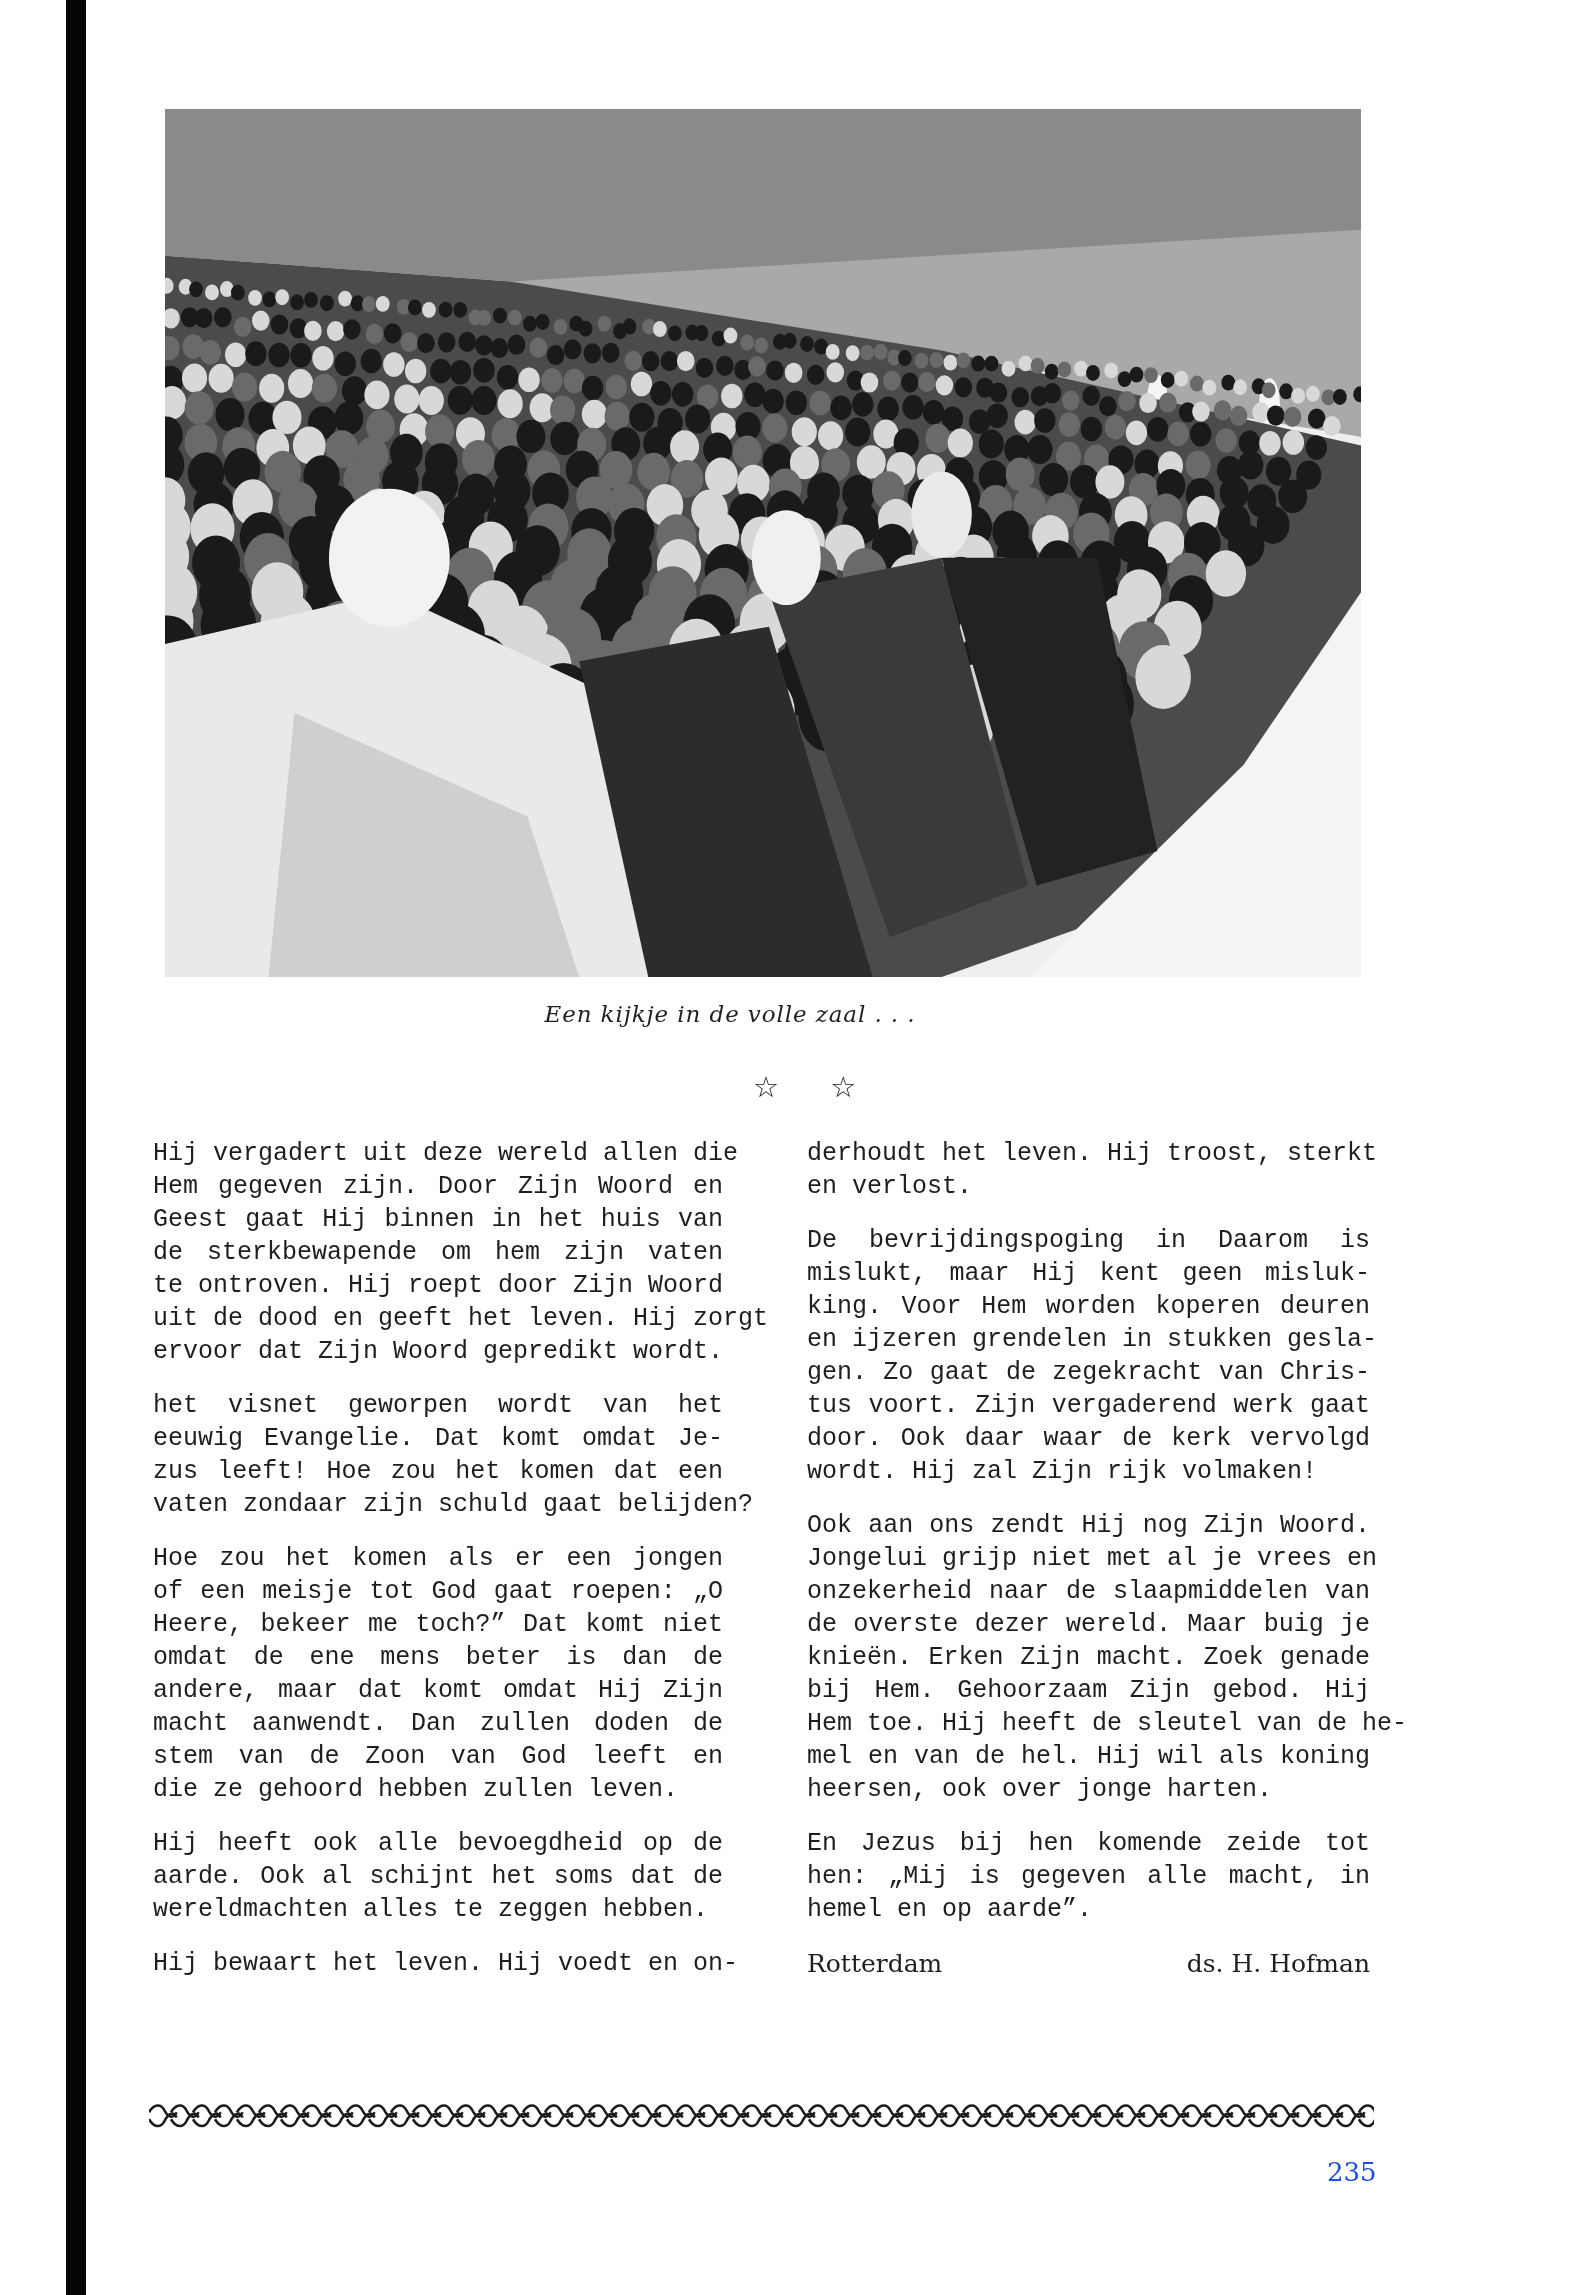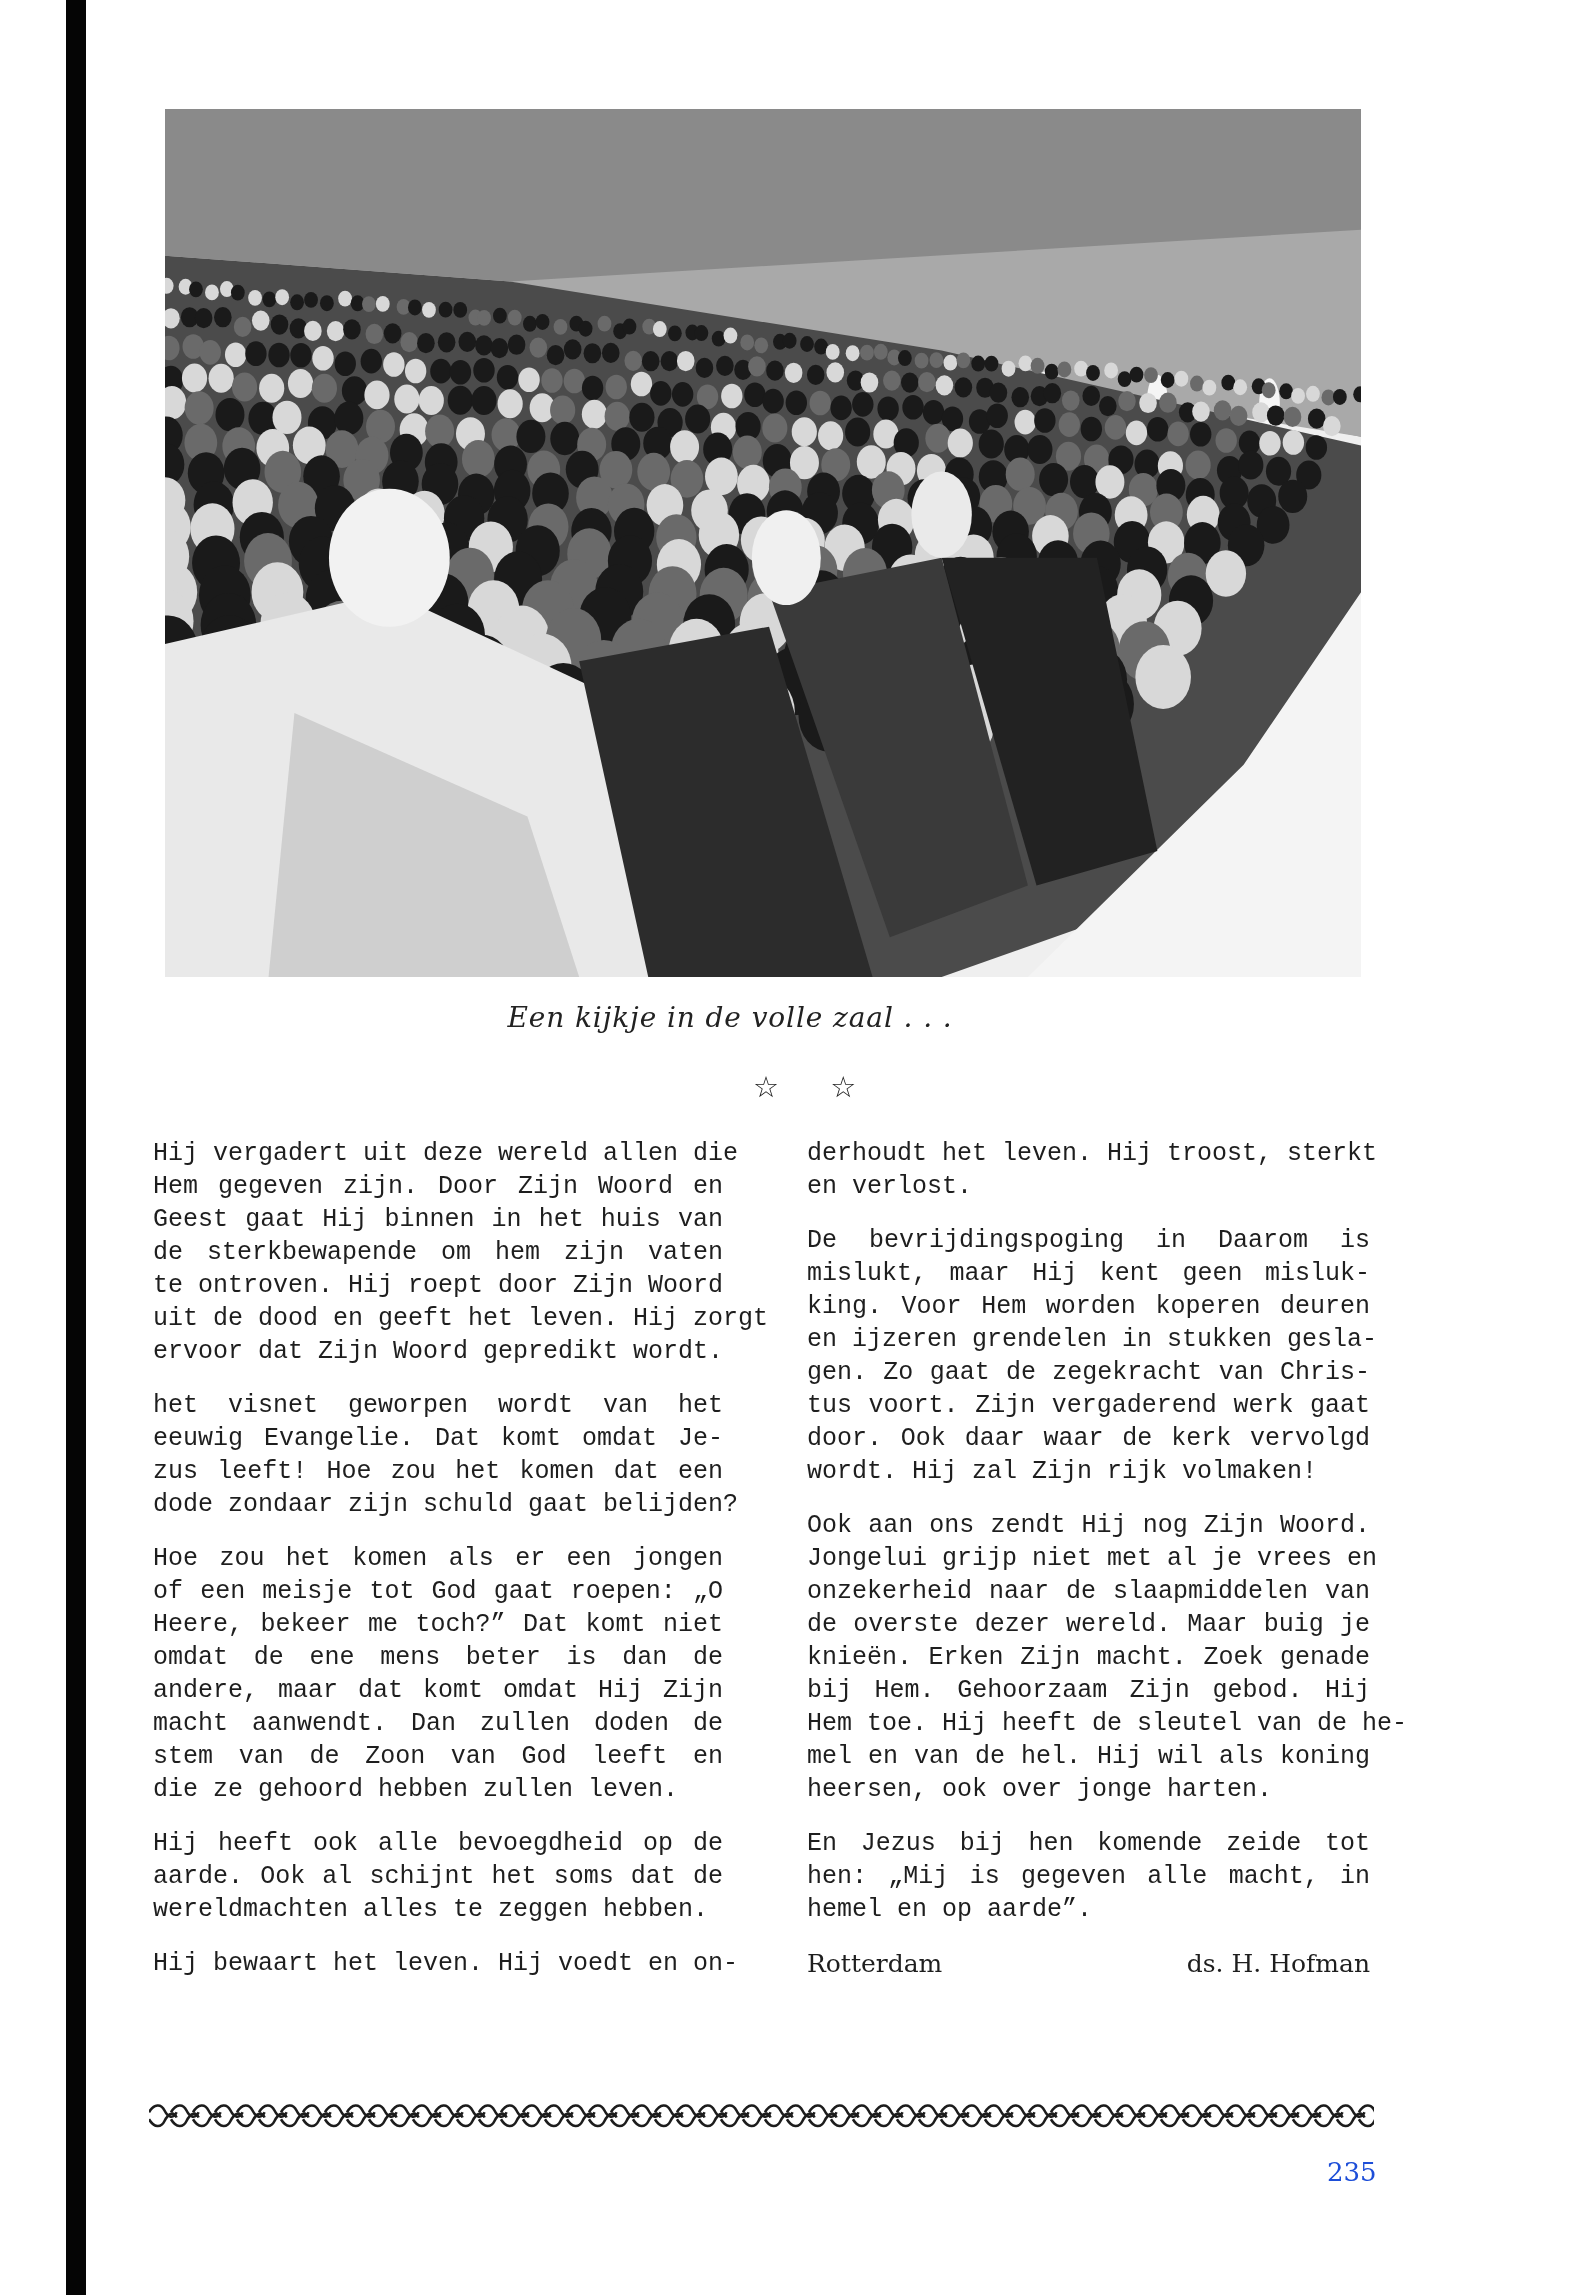--- a/index.html
+++ b/index.html
@@ -9,21 +9,21 @@
     color: #1e1e1e;
   }
   .edge-bar { position: absolute; left: 66px; top: 0; width: 20px; height: 2295px; background: #050505; }
   .photo {
     position: absolute; left: 165px; top: 109px; width: 1196px; height: 868px;
     overflow: hidden; background: #f2f2f2;
   }
   .photo svg { display: block; width: 100%; height: 100%; }
   .caption {
     position: absolute; left: 0; width: 1408px; top: 1001px; text-align: center;
-    font-style: italic; font-size: 28px; letter-spacing: 0.9px; color: #222;
+    font-style: italic; font-size: 23px; letter-spacing: 0.9px; color: #222;
     padding-left: 52px; box-sizing: border-box;
   }
   .stars {
     position: absolute; top: 1070px; left: 0; width: 1592px; text-align: center;
     font-size: 29px; color: #222; padding-left: 17.3px; box-sizing: border-box;
   }
   .stars span { margin: 0 21px; }
   .col { position: absolute; top: 1137px; font-size: 25px; line-height: 33px; }
   .col.left { left: 153px; width: 570px; }
   .col.right { left: 807px; width: 563px; }
@@ -560,21 +560,21 @@
       <span class="line"><span class="line-inner">Geest gaat Hij binnen in het huis van</span></span>
       <span class="line"><span class="line-inner">de sterkbewapende om hem zijn vaten</span></span>
       <span class="line"><span class="line-inner">te ontroven. Hij roept door Zijn Woord</span></span>
       <span class="line"><span class="line-inner">uit de dood en geeft het leven. Hij zorgt</span></span>
       <span class="line last"><span class="line-inner">ervoor dat Zijn Woord gepredikt wordt.</span></span>
     </div>
     <div class="para">
       <span class="line"><span class="line-inner">het visnet geworpen wordt van het</span></span>
       <span class="line"><span class="line-inner">eeuwig Evangelie. Dat komt omdat Je-</span></span>
       <span class="line"><span class="line-inner">zus leeft! Hoe zou het komen dat een</span></span>
-      <span class="line last"><span class="line-inner">dode zondaar zijn schuld gaat belijden?</span></span>
+      <span class="line last"><span class="line-inner">vaten zondaar zijn schuld gaat belijden?</span></span>
     </div>
     <div class="para">
       <span class="line"><span class="line-inner">Hoe zou het komen als er een jongen</span></span>
       <span class="line"><span class="line-inner">of een meisje tot God gaat roepen: „O</span></span>
       <span class="line"><span class="line-inner">Heere, bekeer me toch?” Dat komt niet</span></span>
       <span class="line"><span class="line-inner">omdat de ene mens beter is dan de</span></span>
       <span class="line"><span class="line-inner">andere, maar dat komt omdat Hij Zijn</span></span>
       <span class="line"><span class="line-inner">macht aanwendt. Dan zullen doden de</span></span>
       <span class="line"><span class="line-inner">stem van de Zoon van God leeft en</span></span>
       <span class="line last"><span class="line-inner">die ze gehoord hebben zullen leven.</span></span>

